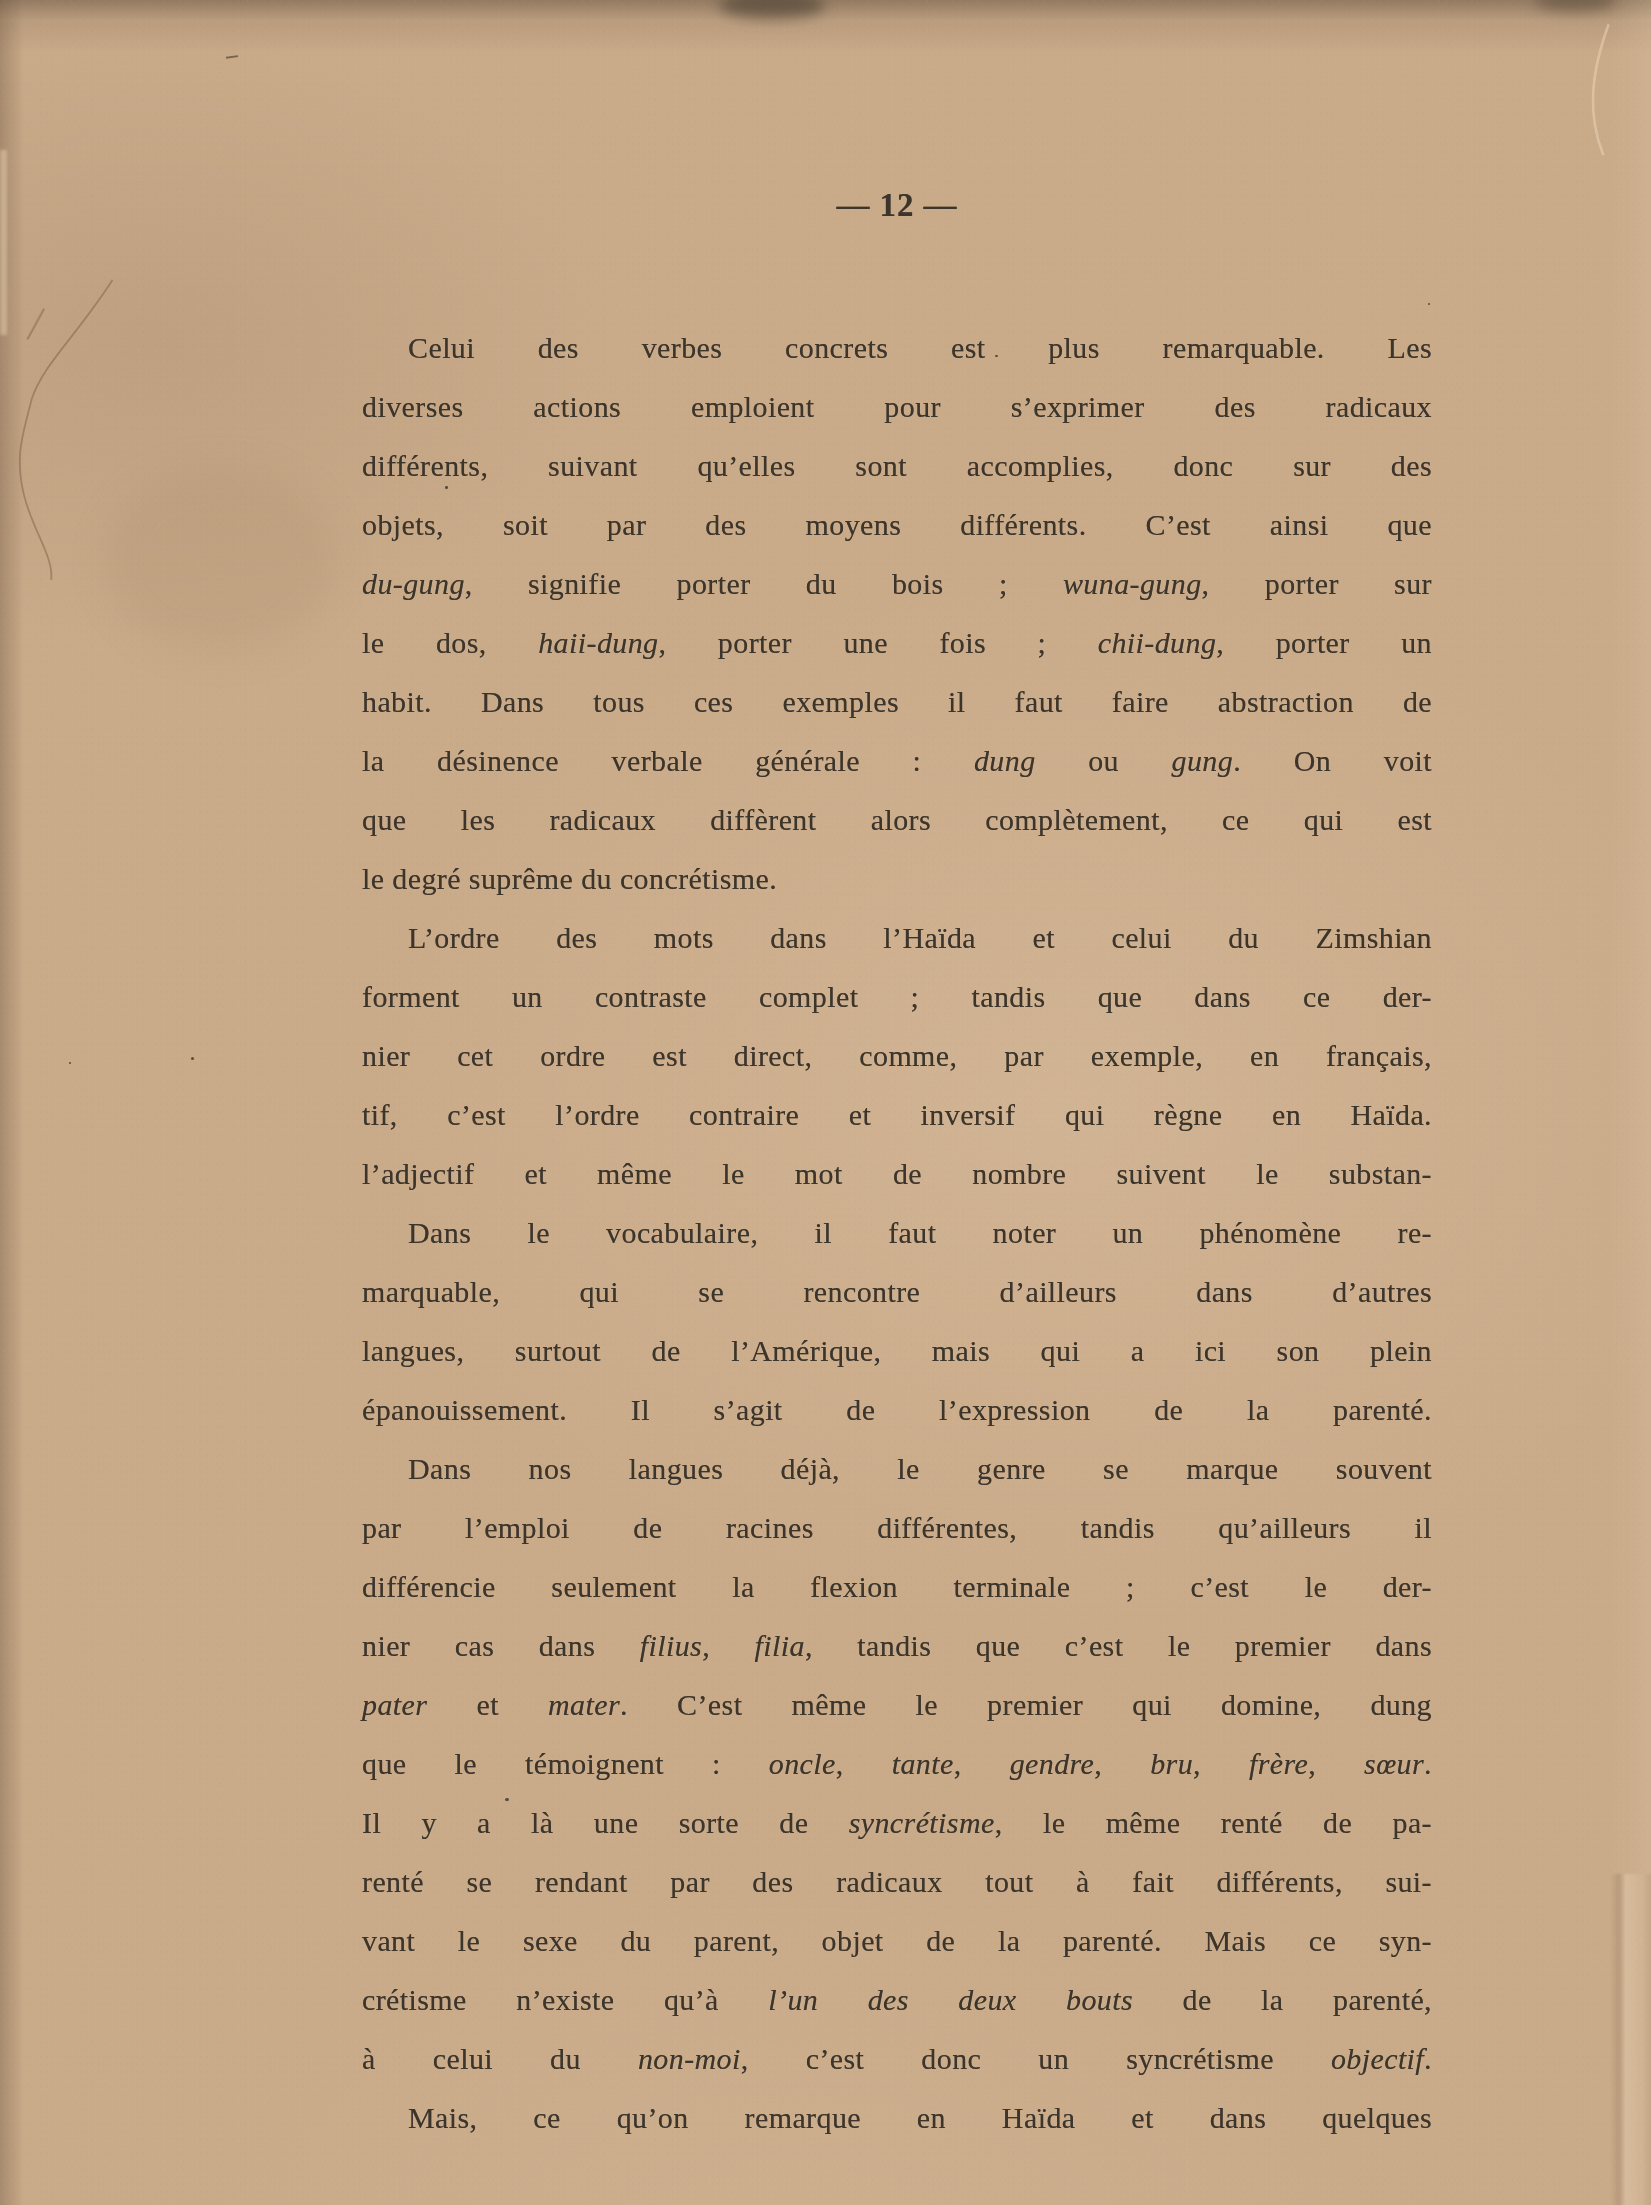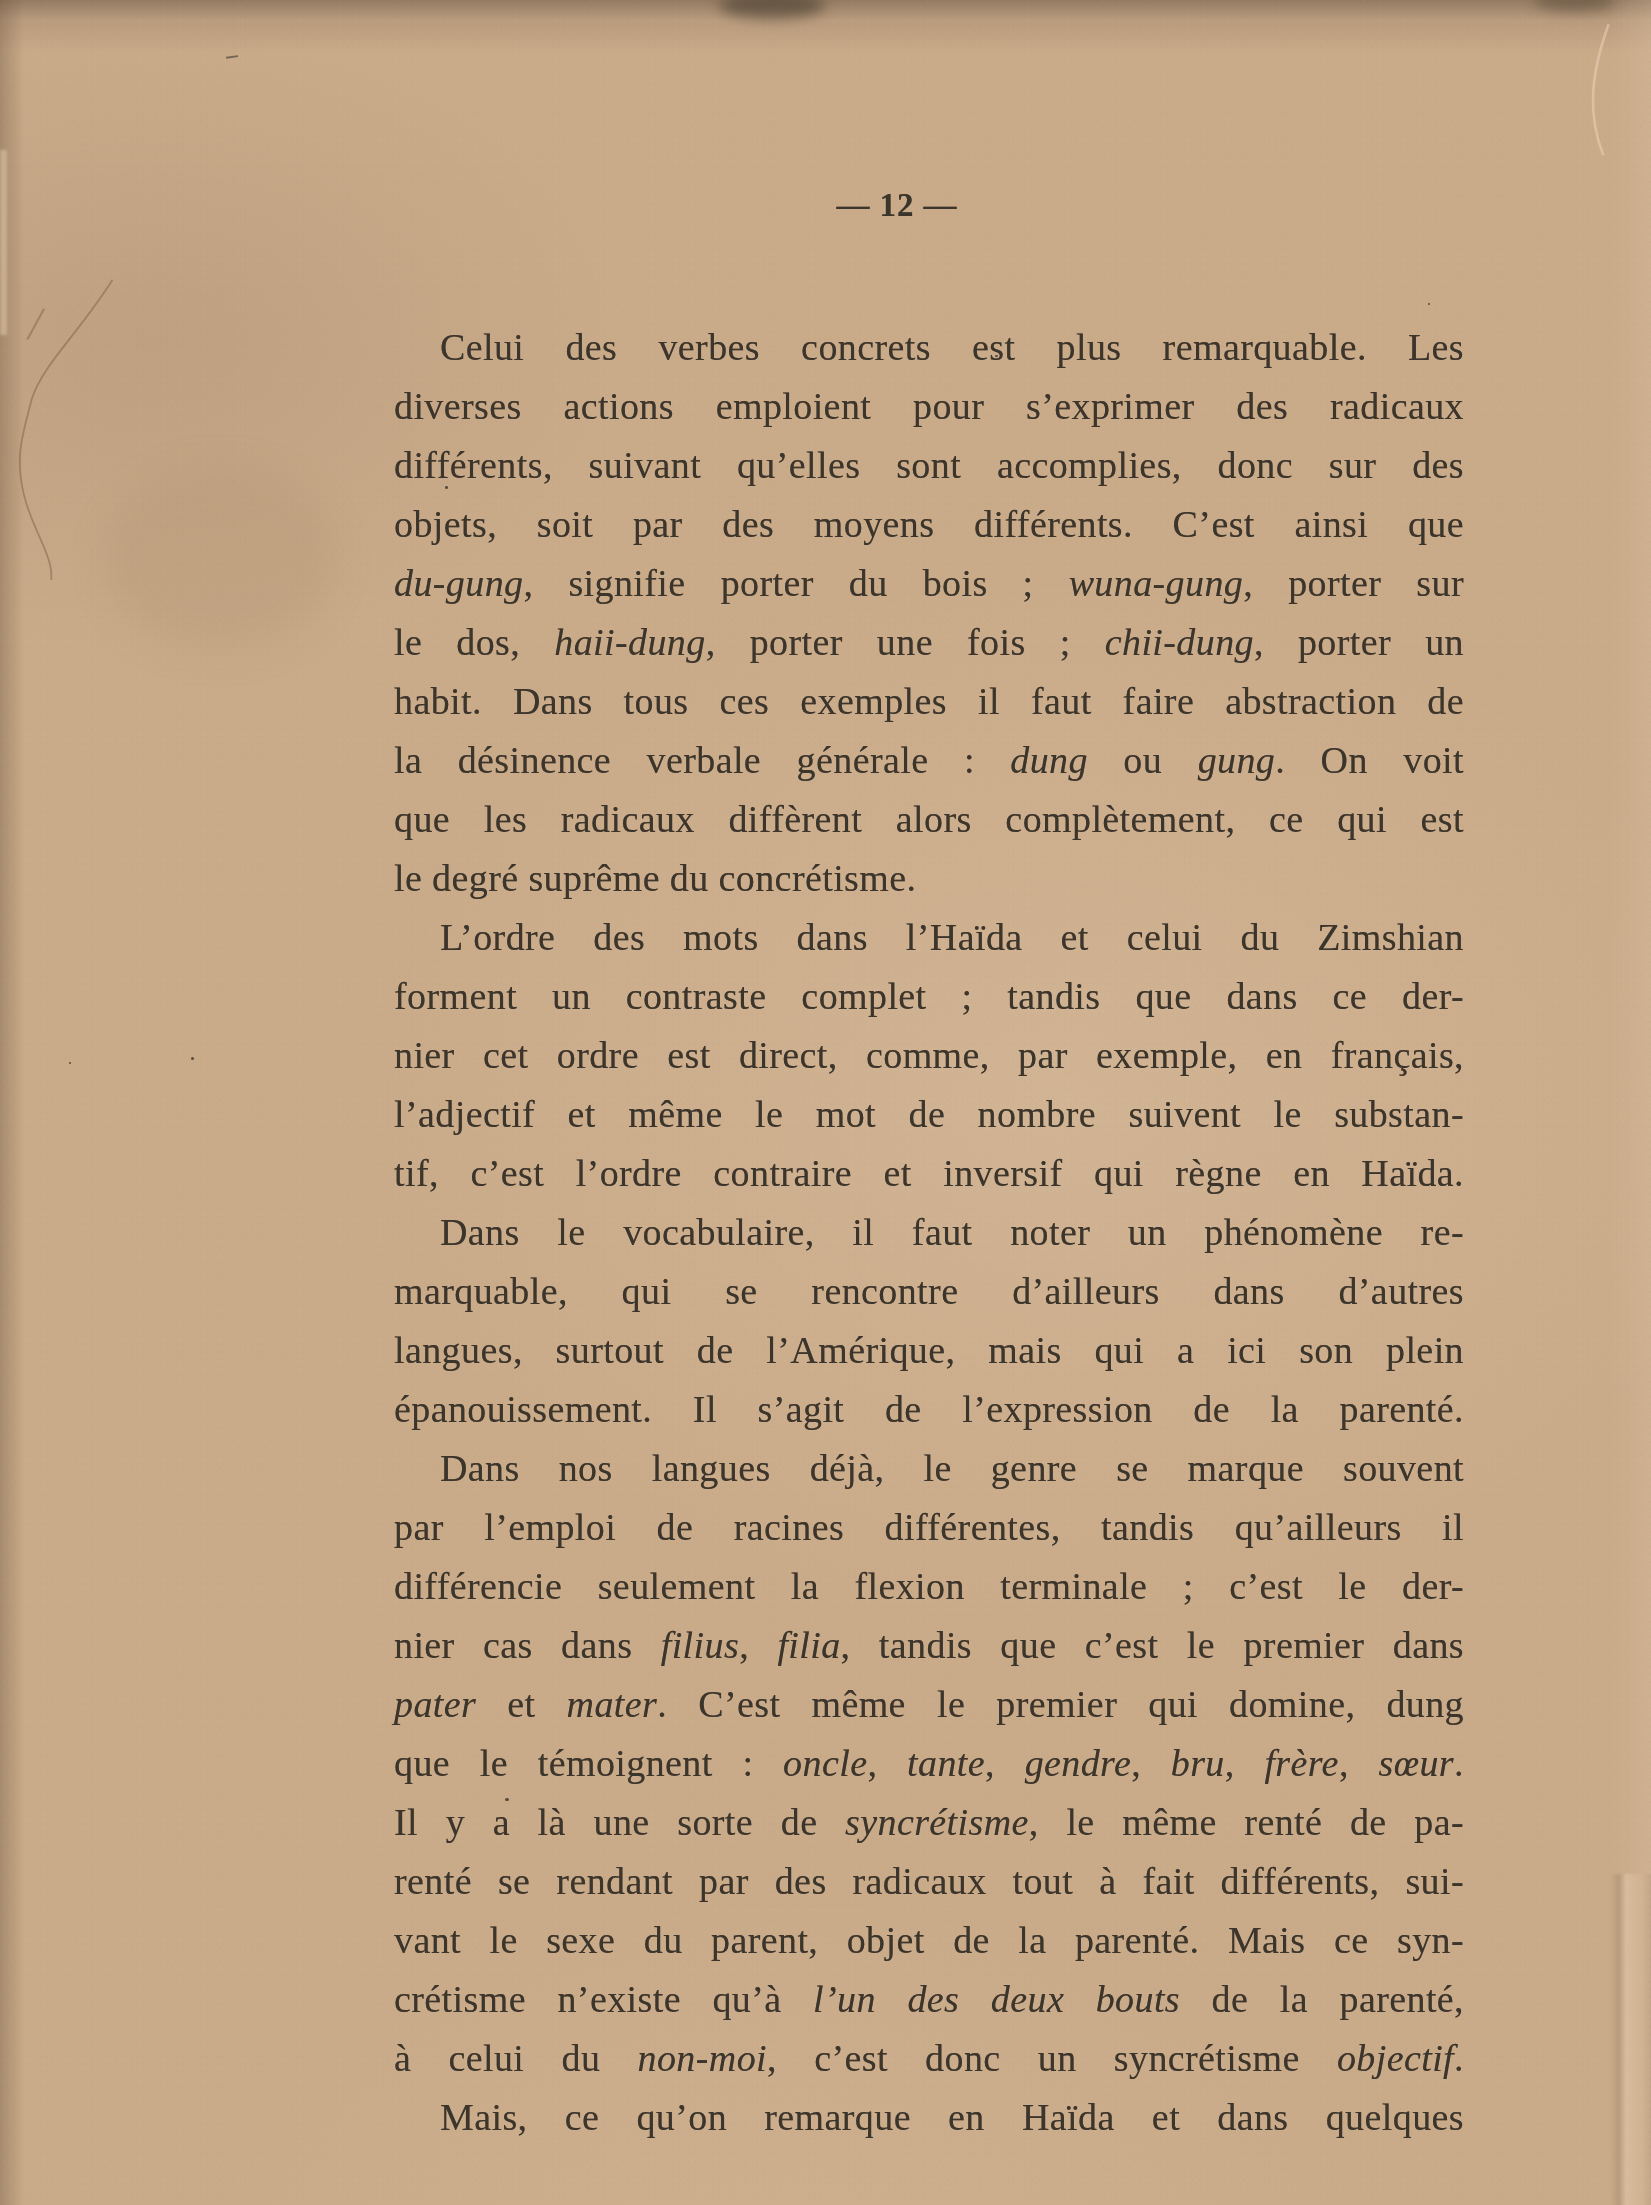--- a/index.html
+++ b/index.html
@@ -39,23 +39,22 @@
 
   .pagenum {
     position:absolute; left:362px; top:176px; width:1070px; height:59px;
     line-height:59px; text-align:center;
     font-size:33px; color:#3c352b; letter-spacing:0.9px;
     text-shadow:0 0 0.4px rgba(60,50,40,0.55);
     font-weight:bold;
   }
   .body-text {
     position:absolute; left:362px; top:318px; width:1070px;
-    font-size:38px; color:#3c352b; letter-spacing:0.4px;
+    font-size:30px; color:#3c352b; letter-spacing:0.4px;
     text-shadow:0 0 0.4px rgba(60,50,40,0.55);
-    margin-left:32px;
   }
   .line {
     height:59px; line-height:59px; white-space:nowrap;
     text-align:justify; text-align-last:justify; text-justify:inter-word;
   }
   .line.indent { text-indent:46px; }
   .line.nojust { text-align:center; text-align-last:left; }
   .it { font-style:italic; }
   .speck { position:absolute; background:#3a332b; border-radius:50%; opacity:0.8; }
   .mark { position:absolute; background:#4a4034; opacity:0.65; }
@@ -88,22 +87,22 @@
       <div class="line"><span>objets, soit par des moyens différents. C’est ainsi que</span></div>
       <div class="line"><span class="it">du-gung</span><span>, signifie porter du bois ; </span><span class="it">wuna-gung</span><span>, porter sur</span></div>
       <div class="line"><span>le dos, </span><span class="it">haii-dung</span><span>, porter une fois ; </span><span class="it">chii-dung</span><span>, porter un</span></div>
       <div class="line"><span>habit. Dans tous ces exemples il faut faire abstraction de</span></div>
       <div class="line"><span>la désinence verbale générale : </span><span class="it">dung</span><span> ou </span><span class="it">gung</span><span>. On voit</span></div>
       <div class="line"><span>que les radicaux diffèrent alors complètement, ce qui est</span></div>
       <div class="line nojust"><span>le degré suprême du concrétisme.</span></div>
       <div class="line indent"><span>L’ordre des mots dans l’Haïda et celui du Zimshian</span></div>
       <div class="line"><span>forment un contraste complet ; tandis que dans ce der-</span></div>
       <div class="line"><span>nier cet ordre est direct, comme, par exemple, en français,</span></div>
+      <div class="line"><span>tif, c’est l’ordre contraire et inversif qui règne en Haïda.</span></div>
       <div class="line"><span>l’adjectif et même le mot de nombre suivent le substan-</span></div>
-      <div class="line"><span>tif, c’est l’ordre contraire et inversif qui règne en Haïda.</span></div>
       <div class="line indent"><span>Dans le vocabulaire, il faut noter un phénomène re-</span></div>
       <div class="line"><span>marquable, qui se rencontre d’ailleurs dans d’autres</span></div>
       <div class="line"><span>langues, surtout de l’Amérique, mais qui a ici son plein</span></div>
       <div class="line"><span>épanouissement. Il s’agit de l’expression de la parenté.</span></div>
       <div class="line indent"><span>Dans nos langues déjà, le genre se marque souvent</span></div>
       <div class="line"><span>par l’emploi de racines différentes, tandis qu’ailleurs il</span></div>
       <div class="line"><span>différencie seulement la flexion terminale ; c’est le der-</span></div>
       <div class="line"><span>nier cas dans </span><span class="it">filius</span><span>, </span><span class="it">filia</span><span>, tandis que c’est le premier dans</span></div>
       <div class="line"><span class="it">pater</span><span> et </span><span class="it">mater</span><span>. C’est même le premier qui domine, dung</span></div>
       <div class="line"><span>que le témoignent : </span><span class="it">oncle</span><span>, </span><span class="it">tante</span><span>, </span><span class="it">gendre</span><span>, </span><span class="it">bru</span><span>, </span><span class="it">frère</span><span>, </span><span class="it">sœur</span><span>.</span></div>

